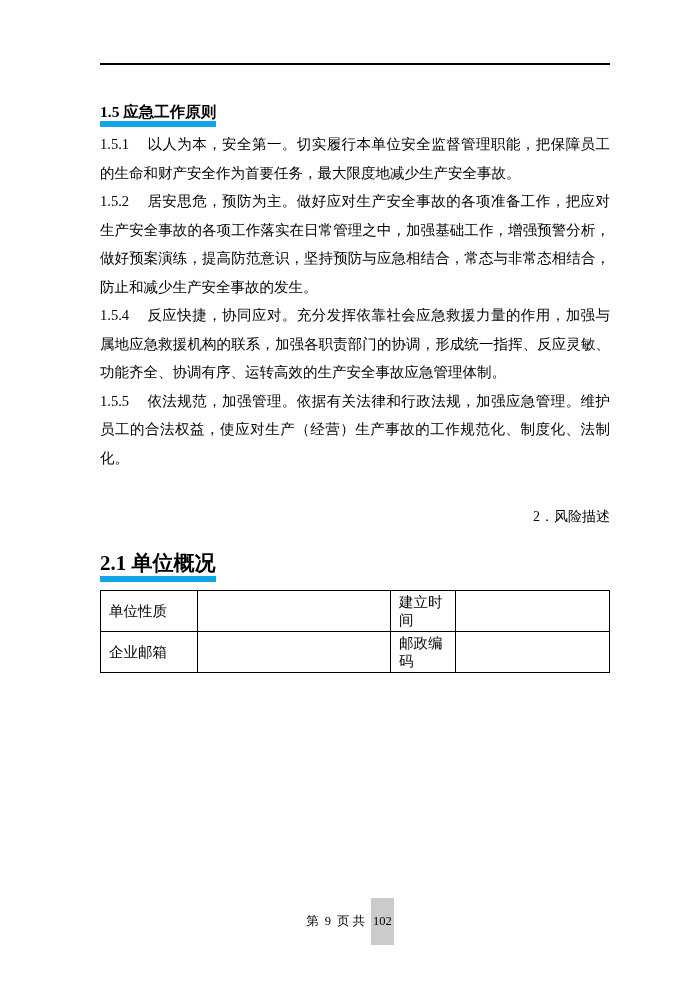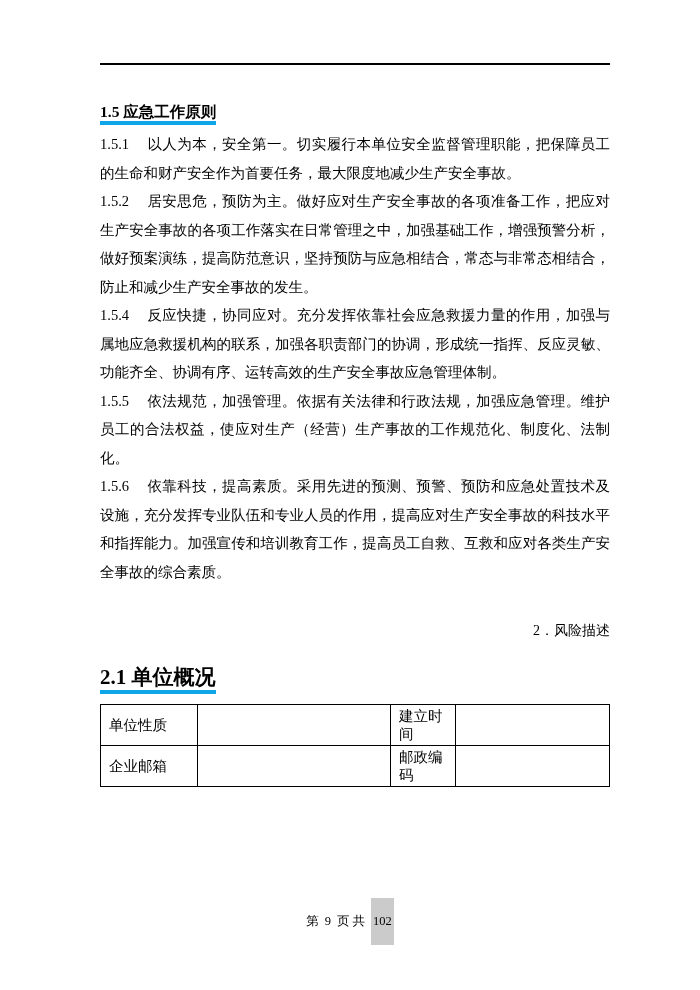--- a/index.html
+++ b/index.html
@@ -18,21 +18,21 @@
     margin-top:63px;
     border-top:2px solid #000;
     height:0;
   }
   .h-main {
     margin:36px 0 0 0;
     font-size:15.5px;
     font-weight:bold;
     line-height:21px;
   }
-  .underline { border-bottom:4px solid #0ea5e9; padding-bottom:1px; }
+  .underline { border-bottom:6px solid #0ea5e9; padding-bottom:1px; }
   .paras { margin-top:8px; }
   .para {
     margin:0;
     font-size:14.5px;
     line-height:28.5px;
     text-align:justify;
   }
   .pnum { margin-right:18px; }
   .h2 {
     margin:34px 0 0 0;
@@ -84,21 +84,20 @@
 
   <div class="top-rule"></div>
 
   <h2 class="h-main"><span class="underline">1.5 应急工作原则</span></h2>
 
   <div class="paras">
     <p class="para"><span class="pnum">1.5.1</span><span>以人为本，安全第一。切实履行本单位安全监督管理职能，把保障员工的生命和财产安全作为首要任务，最大限度地减少生产安全事故。</span></p>
     <p class="para"><span class="pnum">1.5.2</span><span>居安思危，预防为主。做好应对生产安全事故的各项准备工作，把应对生产安全事故的各项工作落实在日常管理之中，加强基础工作，增强预警分析，做好预案演练，提高防范意识，坚持预防与应急相结合，常态与非常态相结合，防止和减少生产安全事故的发生。</span></p>
     <p class="para"><span class="pnum">1.5.4</span><span>反应快捷，协同应对。充分发挥依靠社会应急救援力量的作用，加强与属地应急救援机构的联系，加强各职责部门的协调，形成统一指挥、反应灵敏、功能齐全、协调有序、运转高效的生产安全事故应急管理体制。</span></p>
     <p class="para"><span class="pnum">1.5.5</span><span>依法规范，加强管理。依据有关法律和行政法规，加强应急管理。维护员工的合法权益，使应对生产（经营）生产事故的工作规范化、制度化、法制化。</span></p>
-    <p class="para"><span class="pnum">1.5.6</span><span>依靠科技，提高素质。采用先进的预测、预警、预防和应急处置技术及设施，充分发挥专业队伍和专业人员的作用，提高应对生产安全事故的科技水平和指挥能力。加强宣传和培训教育工作，提高员工自救、互救和应对各类生产安全事故的综合素质。</span></p>
   </div>
 
   <h2 class="h2">2．风险描述</h2>
 
   <h2 class="h21"><span class="underline">2.1 单位概况</span></h2>
 
   <table class="unit">
     <tbody>
       <tr>
         <td class="c1">单位性质</td>

